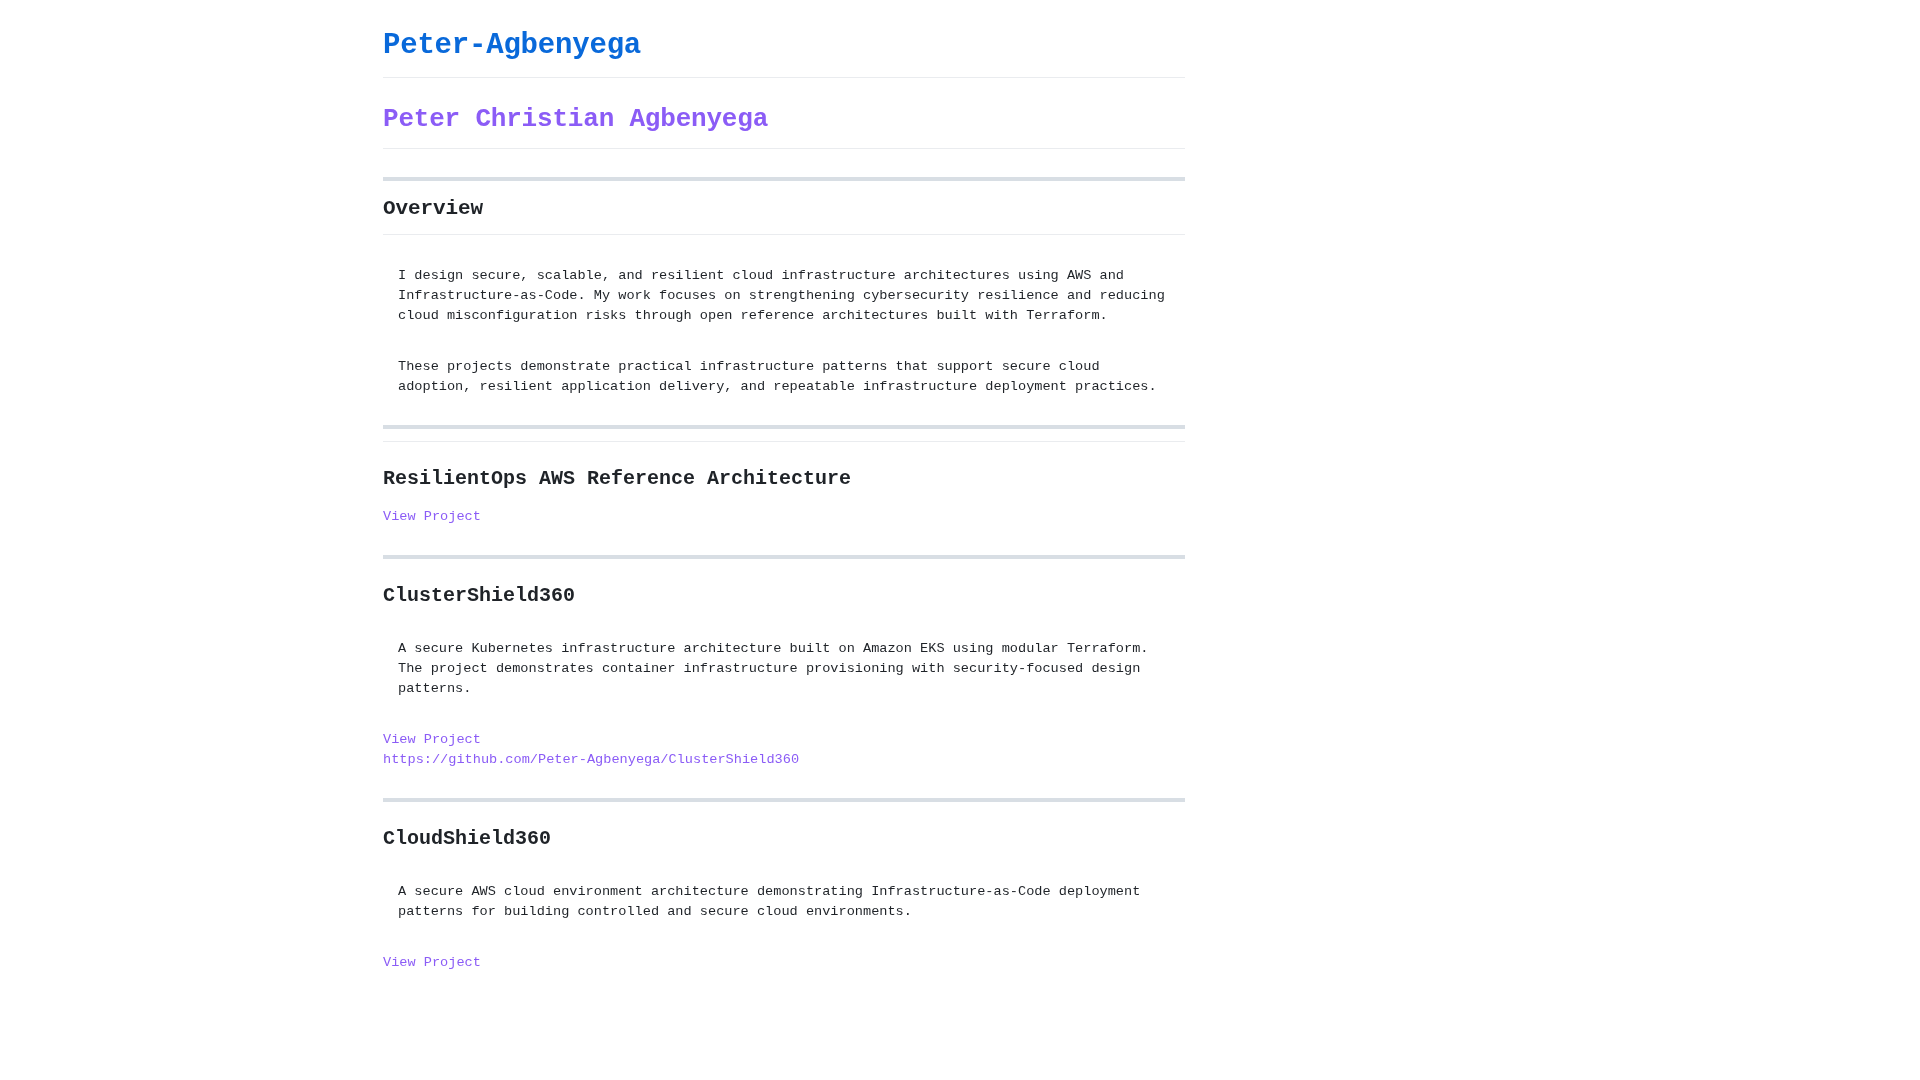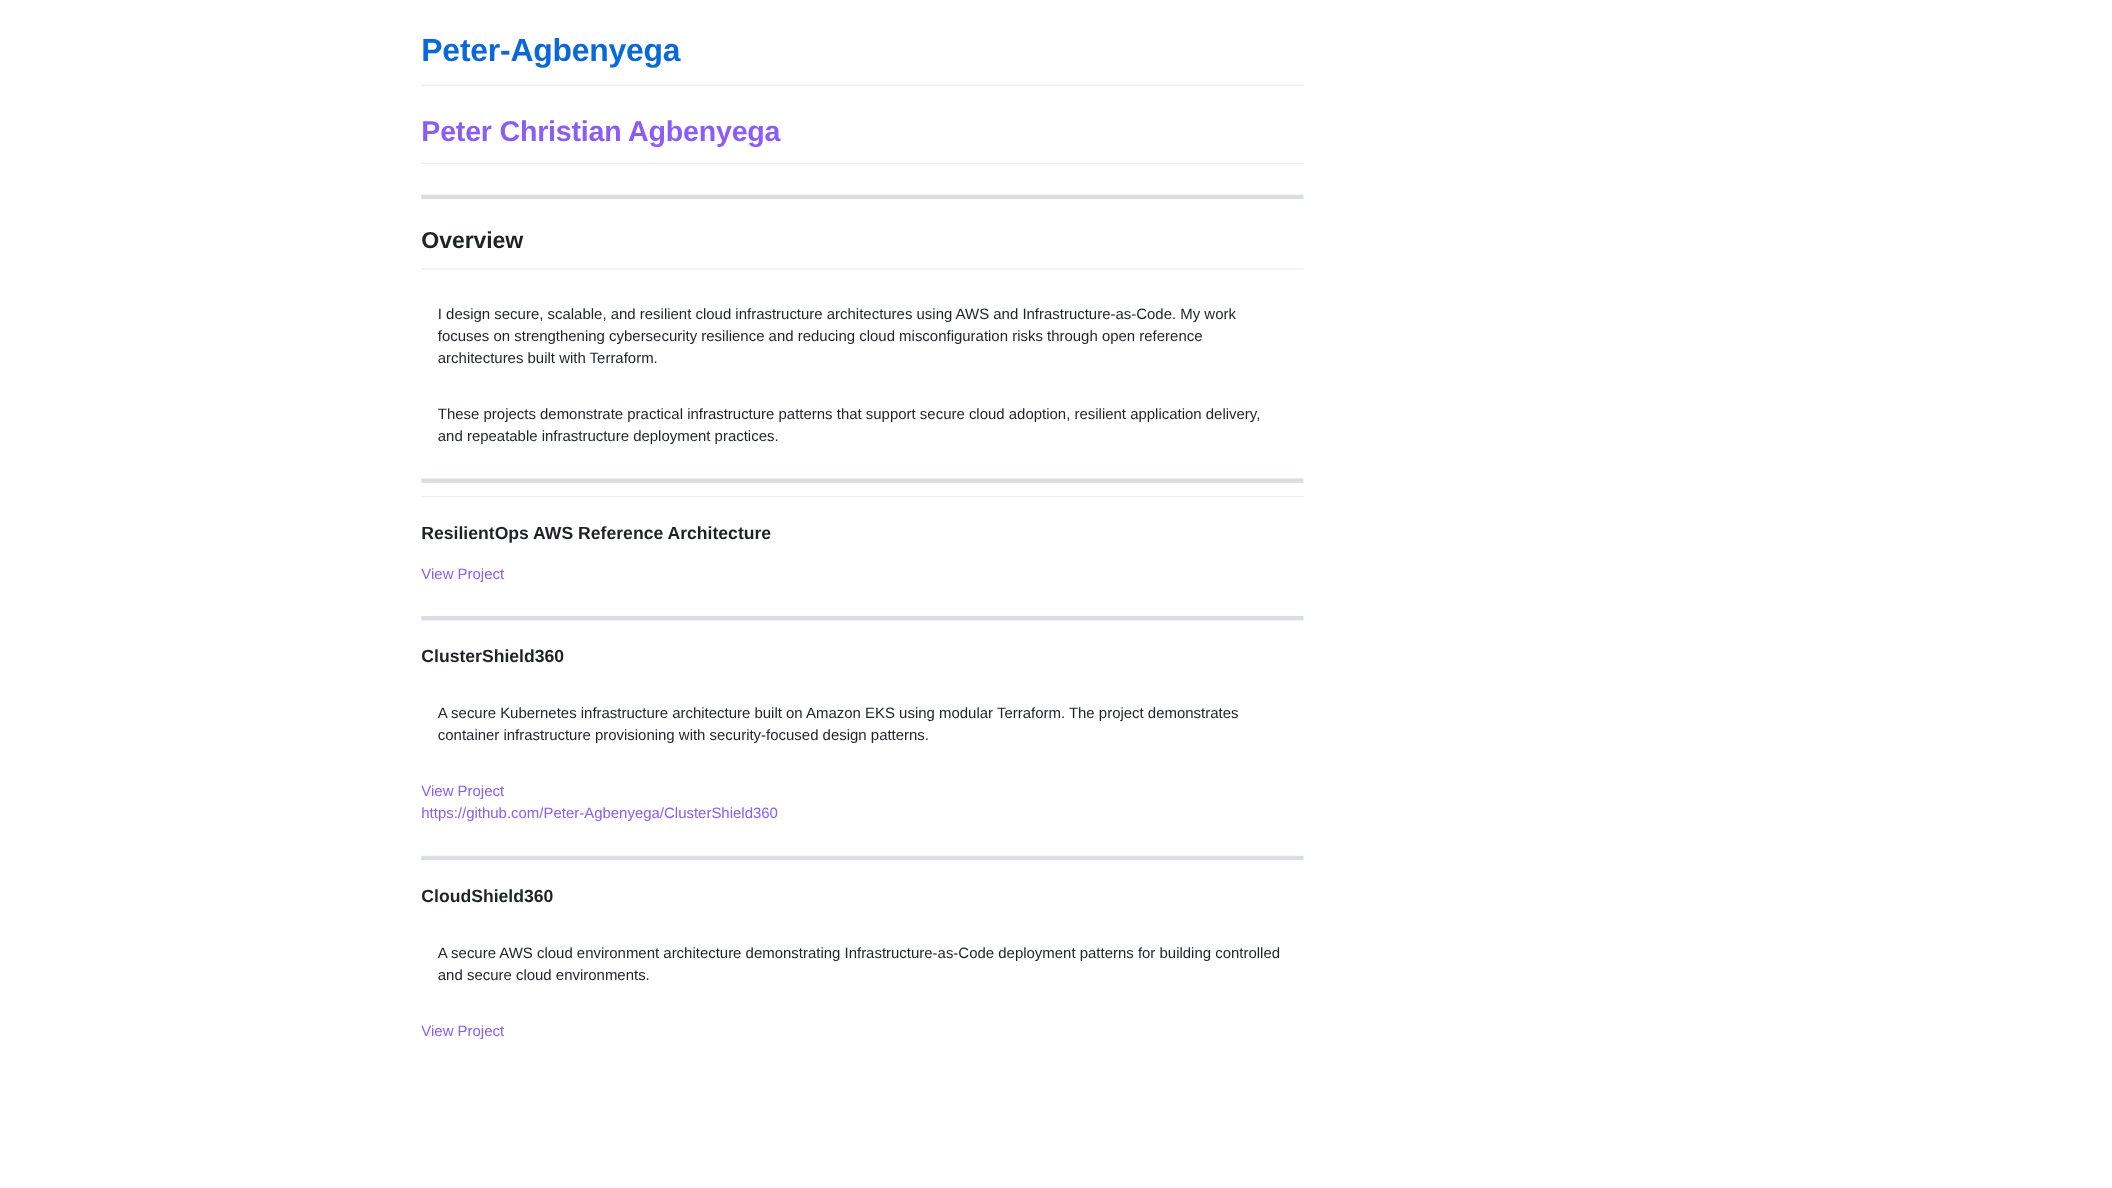--- a/index.html
+++ b/index.html
@@ -23,20 +23,21 @@
     position: relative;
     overflow: hidden;
   }
 
   
   .content-column {
     position: absolute;
     left: 383px;
     top: 0;
     width: 802px;
+    font-family: Liberation Mono, monospace;
   }
 
   
   .repo-title {
     display: block;
     font-size: 29px;
     line-height: 1.25;
     font-weight: bold;
     color: #0969da;
     text-decoration: none;
@@ -68,28 +69,28 @@
     margin: 12px 0 0 0;
     height: 0;
   }
 
   
   .h2 {
     font-size: 21px;
     line-height: 1.25;
     font-weight: bold;
     margin: 0;
-    padding-top: 25px;
+    padding-top: 15px;
     color: #1f2328;
     letter-spacing: -0.1px;
   }
 
   
   .h3 {
-    font-size: 16px;
+    font-size: 20px;
     line-height: 1.25;
     font-weight: bold;
     margin: 0;
     padding-top: 24px;
     color: #1f2328;
   }
 
   
   .para {
     font-size: 13.6px;

